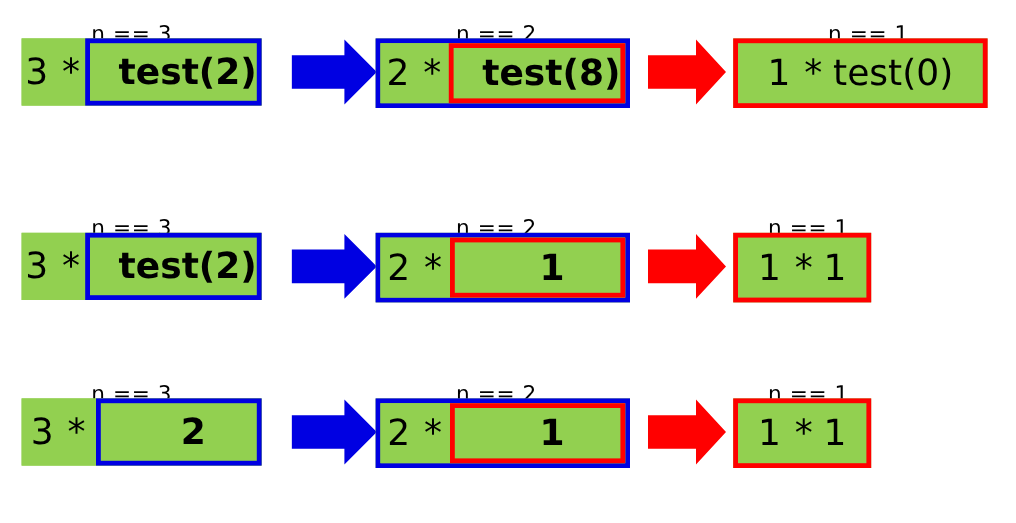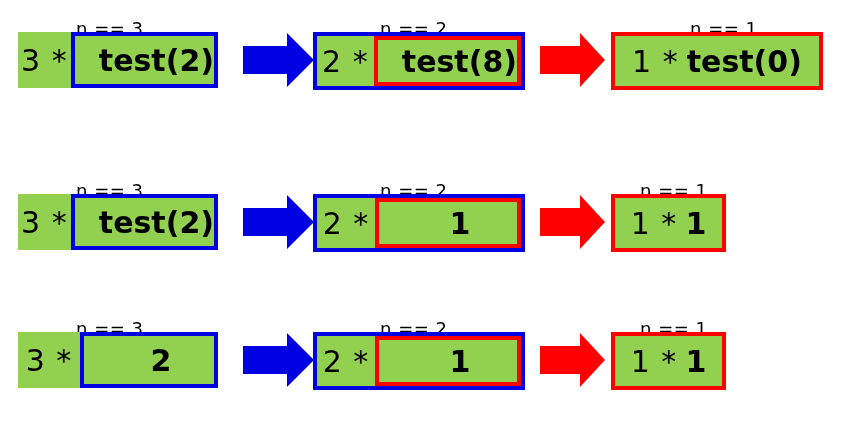--- a/index.html
+++ b/index.html
@@ -102,21 +102,21 @@
     background: #92d050;
     white-space: nowrap;
   }
   .cell-plain .thin {
     font-size: 30px;
     font-weight: 400;
     letter-spacing: 1px;
   }
   .cell-plain .bold {
     font-size: 30px;
-    font-weight: 700;
+    font-weight: 400;
     margin-left: 8px;
   }
 
   
   .arrow {
     position: absolute;
     top: 26px;
   }
   .arrow svg { display: block; }
 </style>

